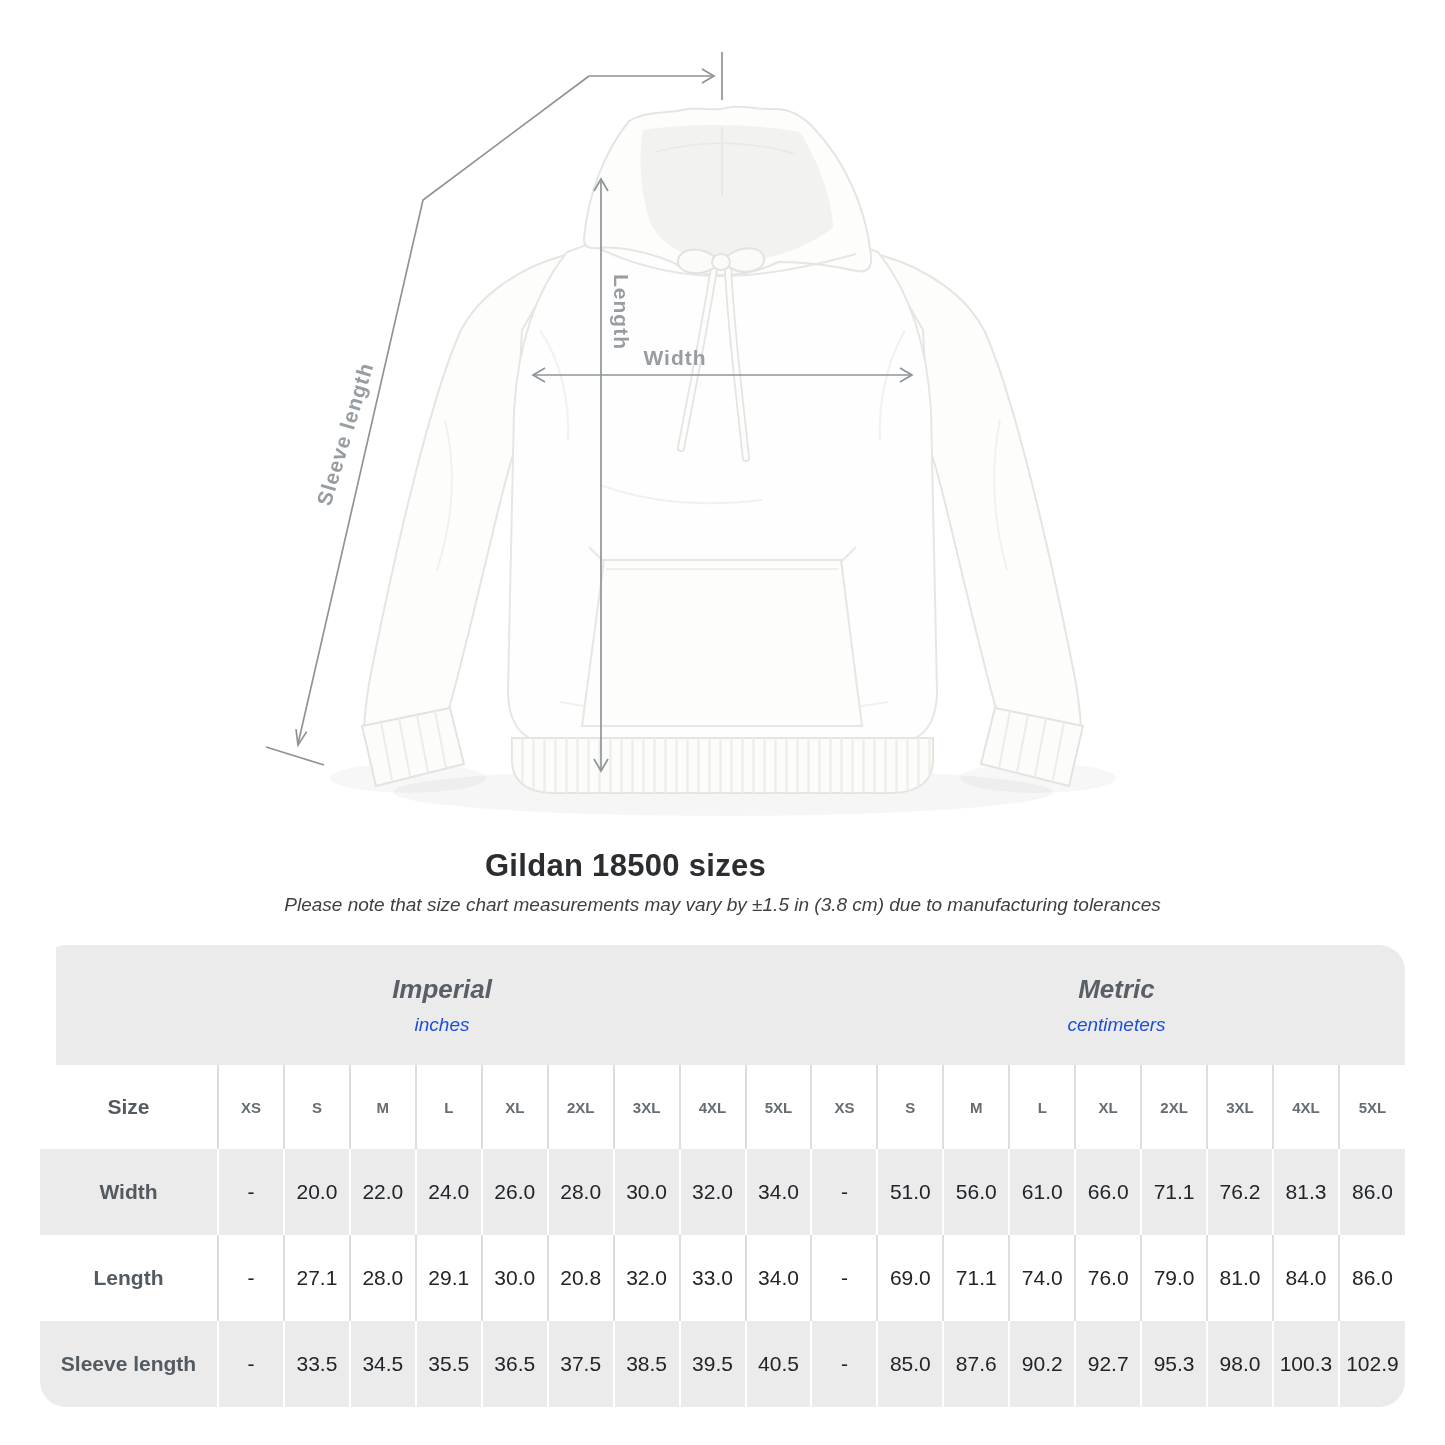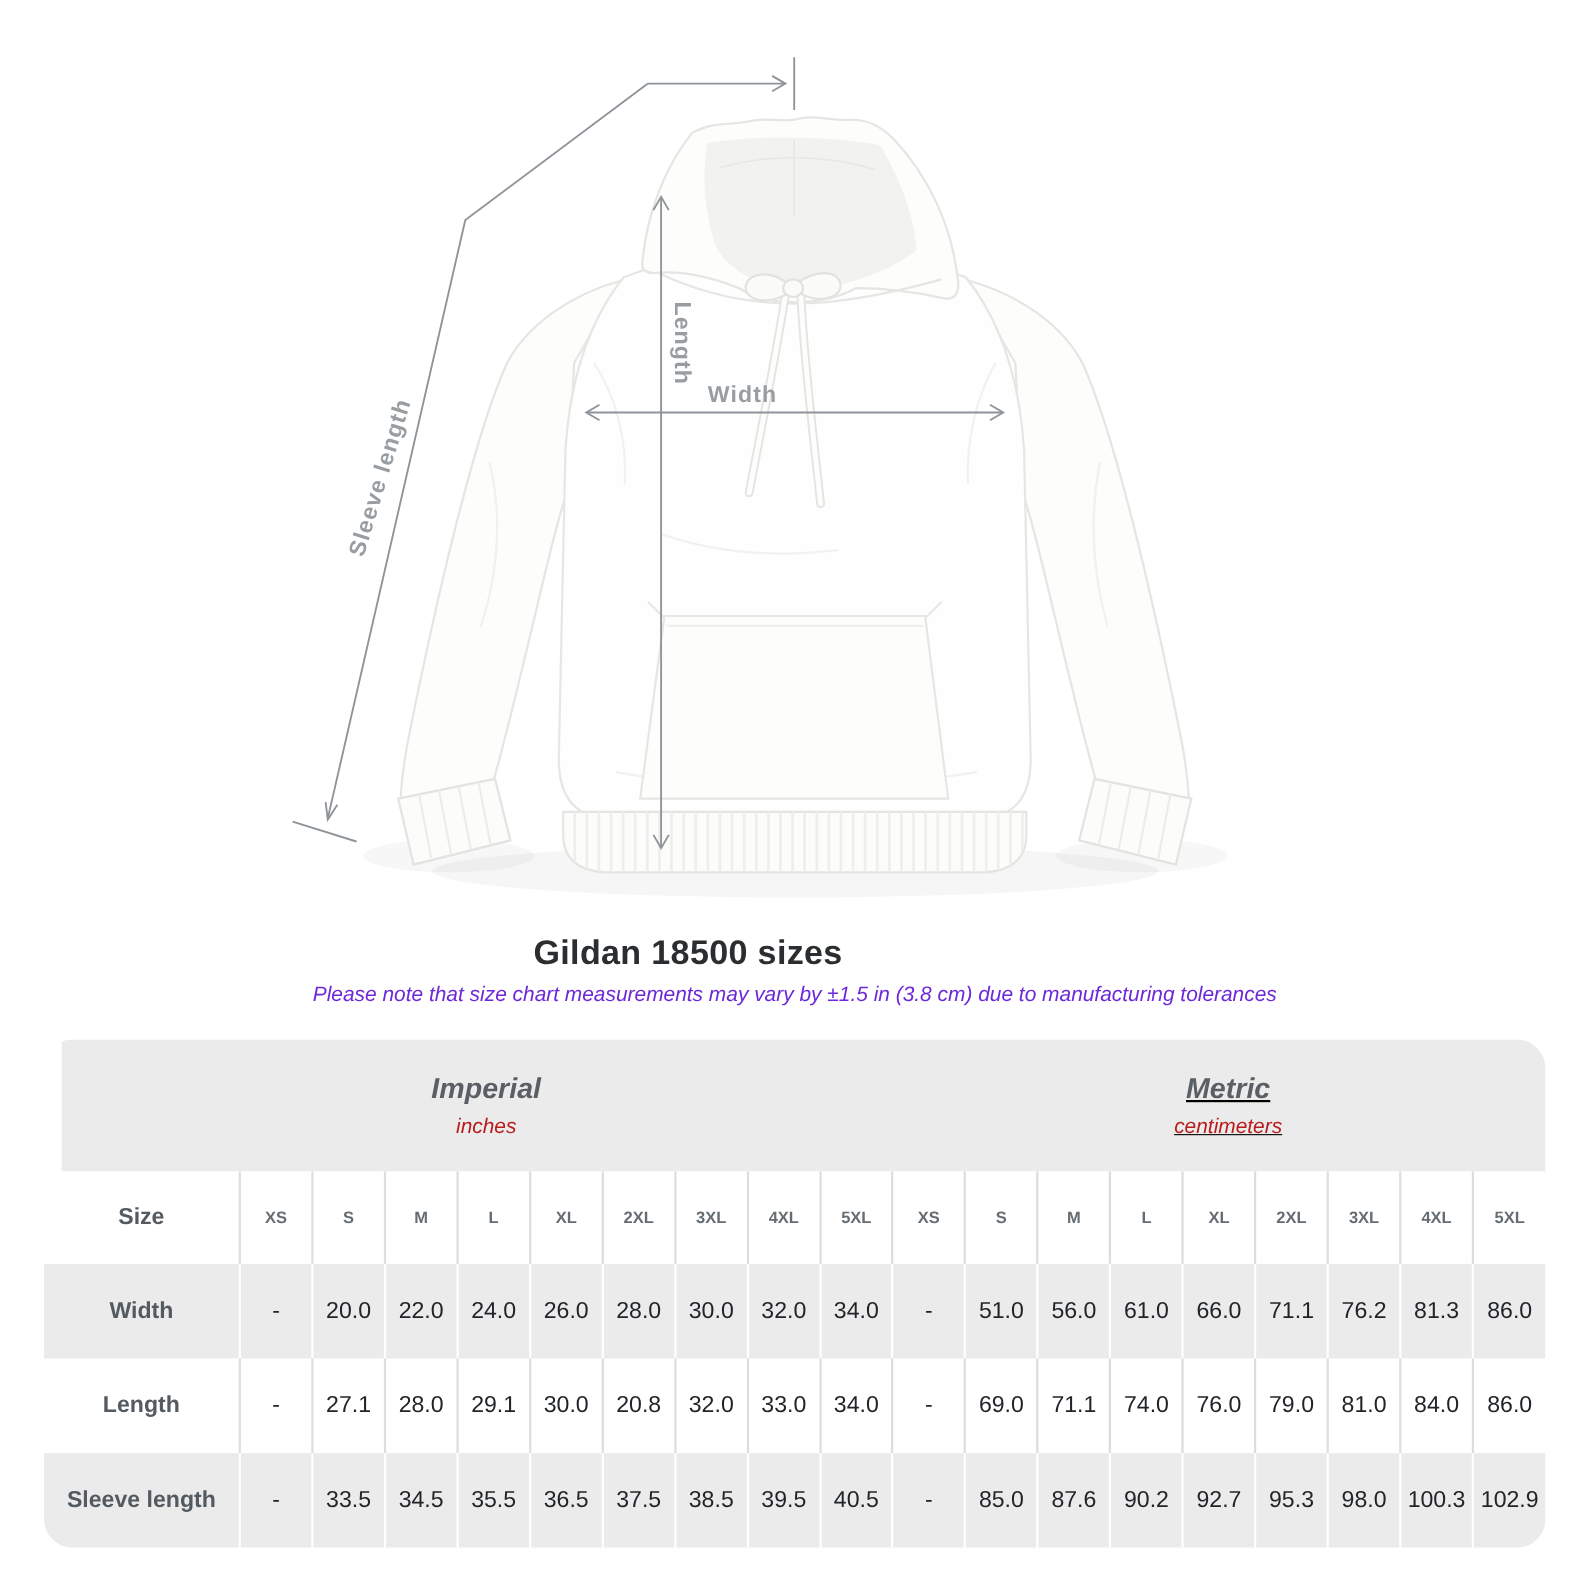--- a/index.html
+++ b/index.html
@@ -7,32 +7,32 @@
     width:1445px;height:1445px;position:relative;background:#ffffff;
     font-family:"Liberation Sans",sans-serif;overflow:hidden;
   }
   .diagram{position:absolute;left:0;top:0;}
   .title{
     position:absolute;left:0;top:848px;width:1251px;text-align:center;
     font-size:31px;font-weight:bold;color:#2b2e31;letter-spacing:.3px;
   }
   .note{
     position:absolute;left:0;top:894px;width:1445px;text-align:center;
-    font-size:19px;font-style:italic;color:#6d28d9;
+    font-size:19px;font-style:italic;color:#404040;
   }
   .size-table-card{
     position:absolute;left:40px;top:945px;width:1365px;
     border-radius:26px;overflow:hidden;background:#ffffff;
   }
   .band{height:120px;background:#ebebeb;display:flex;margin-left:16px;}
   .band .half{display:flex;flex-direction:column;align-items:center;justify-content:center;gap:9px;}
   .band .half.imperial{width:772px;}
-  .band .half.metric{flex:1;text-decoration:underline;}
+  .band .half.metric{flex:1;}
   .g-title{font-size:26px;font-weight:bold;font-style:italic;color:#595f65;}
-  .g-unit{font-size:19px;font-style:italic;color:#b91c1c;}
+  .g-unit{font-size:19px;font-style:italic;color:#1d4ed8;}
   table.sizes{border-collapse:collapse;table-layout:fixed;width:1365px;}
   table.sizes td{text-align:center;vertical-align:middle;padding:0;}
   thead tr{height:84px;background:#ffffff;}
   tbody tr{height:86px;}
   tbody tr:nth-child(odd){background:#ebebeb;}
   thead td{border-left:2px solid #dcdddd;}
   tbody tr:nth-child(even) td{border-left:2px solid #dcdddd;}
   tbody tr:nth-child(odd) td{border-left:2px solid #ffffff;}
   table.sizes td:first-child{border-left:none;text-align:center;}
   td.lbl{font-weight:bold;font-size:21px;color:#535a60;}

